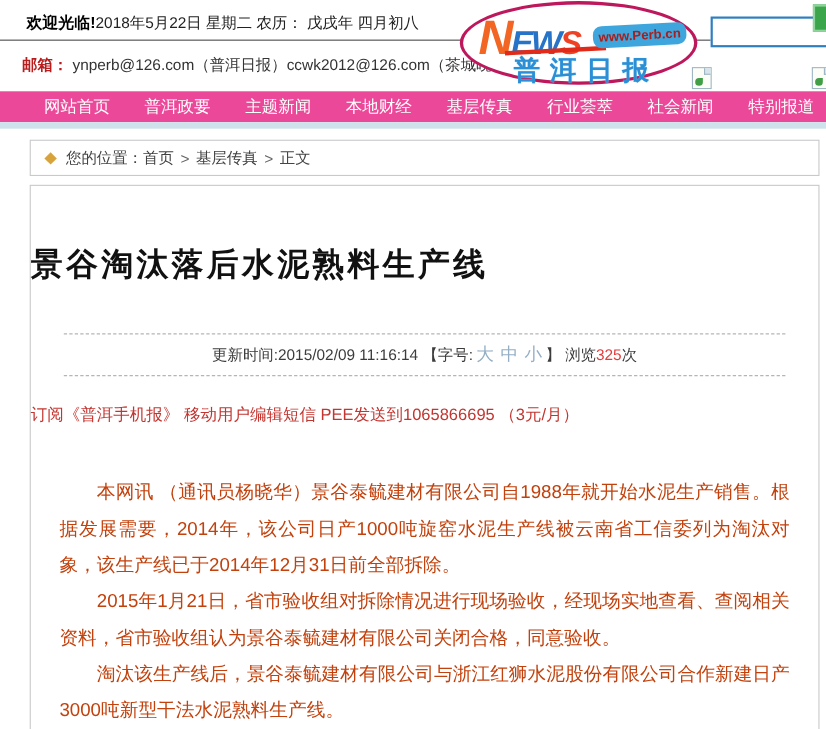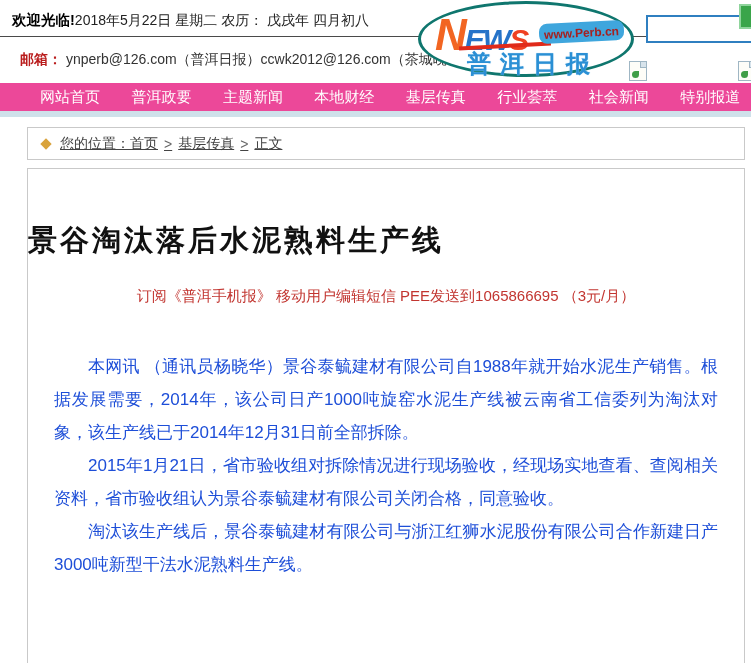--- a/index.html
+++ b/index.html
@@ -2,28 +2,28 @@
 <html><head>
 <meta charset="utf-8">
 <style>
   * { margin:0; padding:0; box-sizing:border-box; }
   html,body { width:751px; height:663px; overflow:hidden; background:#fff;
     font-family:"Liberation Sans","DejaVu Sans",sans-serif; }
 
   
   .topbar { position:relative; width:751px; }
   .welcome-row { height:37px; border-bottom:1px solid #4a4a4a;
-    padding:11px 0 0 12px; font-size:14px; color:#222; white-space:nowrap; }
+    padding:11px 0 0 24px; font-size:14px; color:#222; white-space:nowrap; }
   .welcome-row b { color:#000; font-size:14.5px; }
   .email-row { height:46px; padding:14px 0 0 20px; font-size:14px; color:#333; white-space:nowrap; }
   .email-row b { color:#b91c1c; }
 
   
   .logo { position:absolute; left:418px; top:1px; width:216px; height:76px;
-    background:#fff; border:3px solid #0f766e; border-radius:50%; z-index:5; }
+    background:#fff; border:3px solid #be185d; border-radius:50%; z-index:5; }
   .logo-line1 { position:absolute; left:14px; top:6px; white-space:nowrap; }
   .news-word { font-style:italic; font-weight:bold; letter-spacing:-2px;
     font-family:"Liberation Sans",sans-serif; }
   .news-n { font-size:44px; color:#f26522; }
   .news-e { font-size:30px; color:#2673c8; }
   .news-w { font-size:30px; color:#2673c8; }
   .news-s { font-size:30px; color:#ef4123; }
   .news-underline { position:absolute; left:38px; top:40px; width:92px; height:4px;
     background:#e02a1a; transform:rotate(-3deg); }
   .url-band { position:absolute; left:118px; top:18px; background:#3fa6dd;
@@ -48,39 +48,39 @@
 
   
   .nav { width:751px; height:28px; background:#ec4899; white-space:nowrap;
     overflow:hidden; padding:5px 0 0 40px; }
   .nav span { color:#fff; font-size:15px; margin-right:27px; cursor:pointer; }
   .nav-strip { width:751px; height:6px; background:#cfe1ea; }
 
   
   .crumb-box { margin:10px 6px 0 27px; height:33px; border:1px solid #c9c9c9;
     background:#fff; display:flex; align-items:center; padding-left:14px;
-    font-size:14px; color:#444;text-decoration:underline; }
+    font-size:14px; color:#444; }
   .crumb-box .diamond { width:8px; height:8px; background:#d9a33c;
     transform:rotate(45deg); margin-right:10px; }
   .crumb-box a { color:#404040; text-decoration:none; cursor:pointer; }
   .crumb-sep { color:#666; margin:0 6px; }
 
   
   .content-box { margin:8px 6px 0 27px; height:560px; border:1px solid #c9c9c9;
     background:#fff; position:relative; }
   .art-title { margin-top:52px; font-size:29px; font-weight:bold;
     color:#111; letter-spacing:3px;
     font-family:"Liberation Serif","DejaVu Serif",serif; }
   .meta-row { margin:42px 30px 0 30px; border-top:1px dashed #b5b5b5;
     border-bottom:1px dashed #b5b5b5; padding:8px 0; text-align:center;
     font-size:14px; color:#3c3c3c; }
   .fs-opt { color:#93aec5; font-size:16px; margin:0 3px; cursor:pointer; }
   .views-num { color:#e23b3b; }
-  .subscribe-row { margin-top:26px; text-align:center; font-size:15px; color:#c23530; }
-  .art-body { margin:44px 26px 0 26px; font-size:17px; color:#1d4ed8;
+  .subscribe-row { margin-top:26px; text-align:left; font-size:15px; color:#c23530; }
+  .art-body { margin:44px 26px 0 26px; font-size:17px; color:#c2410c;
     line-height:33px; }
   .art-body p { text-indent:2em; text-align:justify; }
 </style>
 </head>
 <body>
 
 <div class="topbar">
   <div class="welcome-row">
     <b>欢迎光临!</b><span>2018年5月22日 星期二  农历： 戊戌年 四月初八</span>
   </div>
@@ -133,20 +133,25 @@
   <a>首页</a>
   <span class="crumb-sep">&gt;</span>
   <a>基层传真</a>
   <span class="crumb-sep">&gt;</span>
   <span>正文</span>
 </div>
 
 <div class="content-box">
   <div class="art-title">景谷淘汰落后水泥熟料生产线</div>
 
+  <div class="meta-row">
+    <span>更新时间:</span><span>2015/02/09 11:16:14</span>
+    <span>【字号:</span><span class="fs-opt">大</span><span class="fs-opt">中</span><span class="fs-opt">小</span><span>】</span>
+    <span>浏览</span><span class="views-num">325</span><span>次</span>
+  </div>
 
   <div class="subscribe-row">订阅《普洱手机报》 移动用户编辑短信 PEE发送到1065866695 （3元/月）</div>
 
   <div class="art-body">
     <p>本网讯 （通讯员杨晓华）景谷泰毓建材有限公司自1988年就开始水泥生产销售。根据发展需要，2014年，该公司日产1000吨旋窑水泥生产线被云南省工信委列为淘汰对象，该生产线已于2014年12月31日前全部拆除。</p>
     <p>2015年1月21日，省市验收组对拆除情况进行现场验收，经现场实地查看、查阅相关资料，省市验收组认为景谷泰毓建材有限公司关闭合格，同意验收。</p>
     <p>淘汰该生产线后，景谷泰毓建材有限公司与浙江红狮水泥股份有限公司合作新建日产3000吨新型干法水泥熟料生产线。</p>
   </div>
 </div>
 

